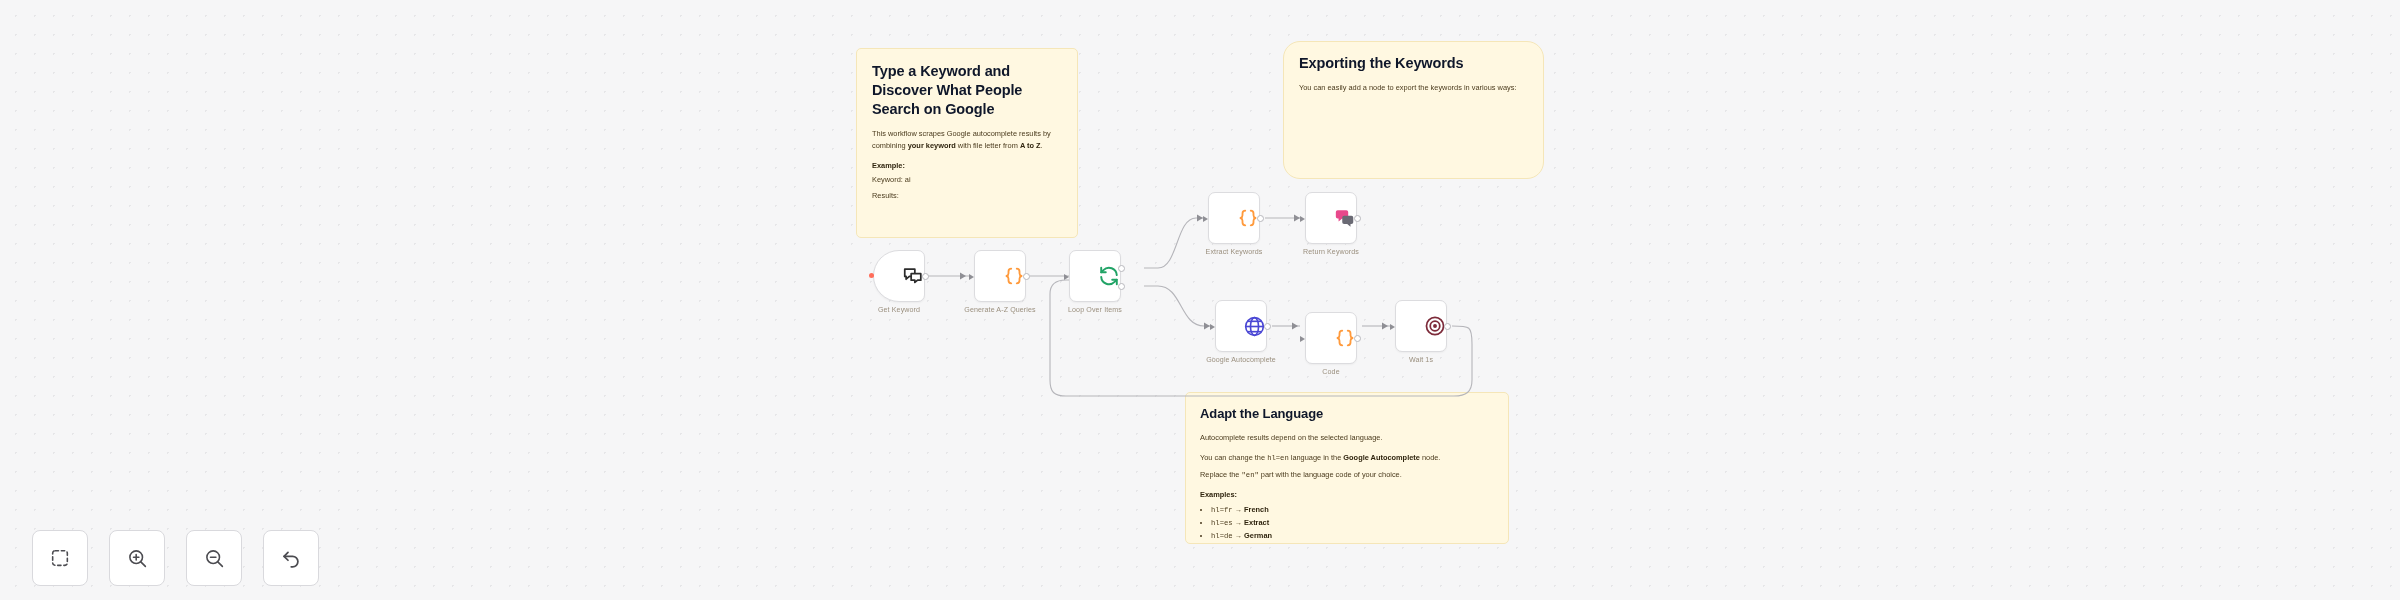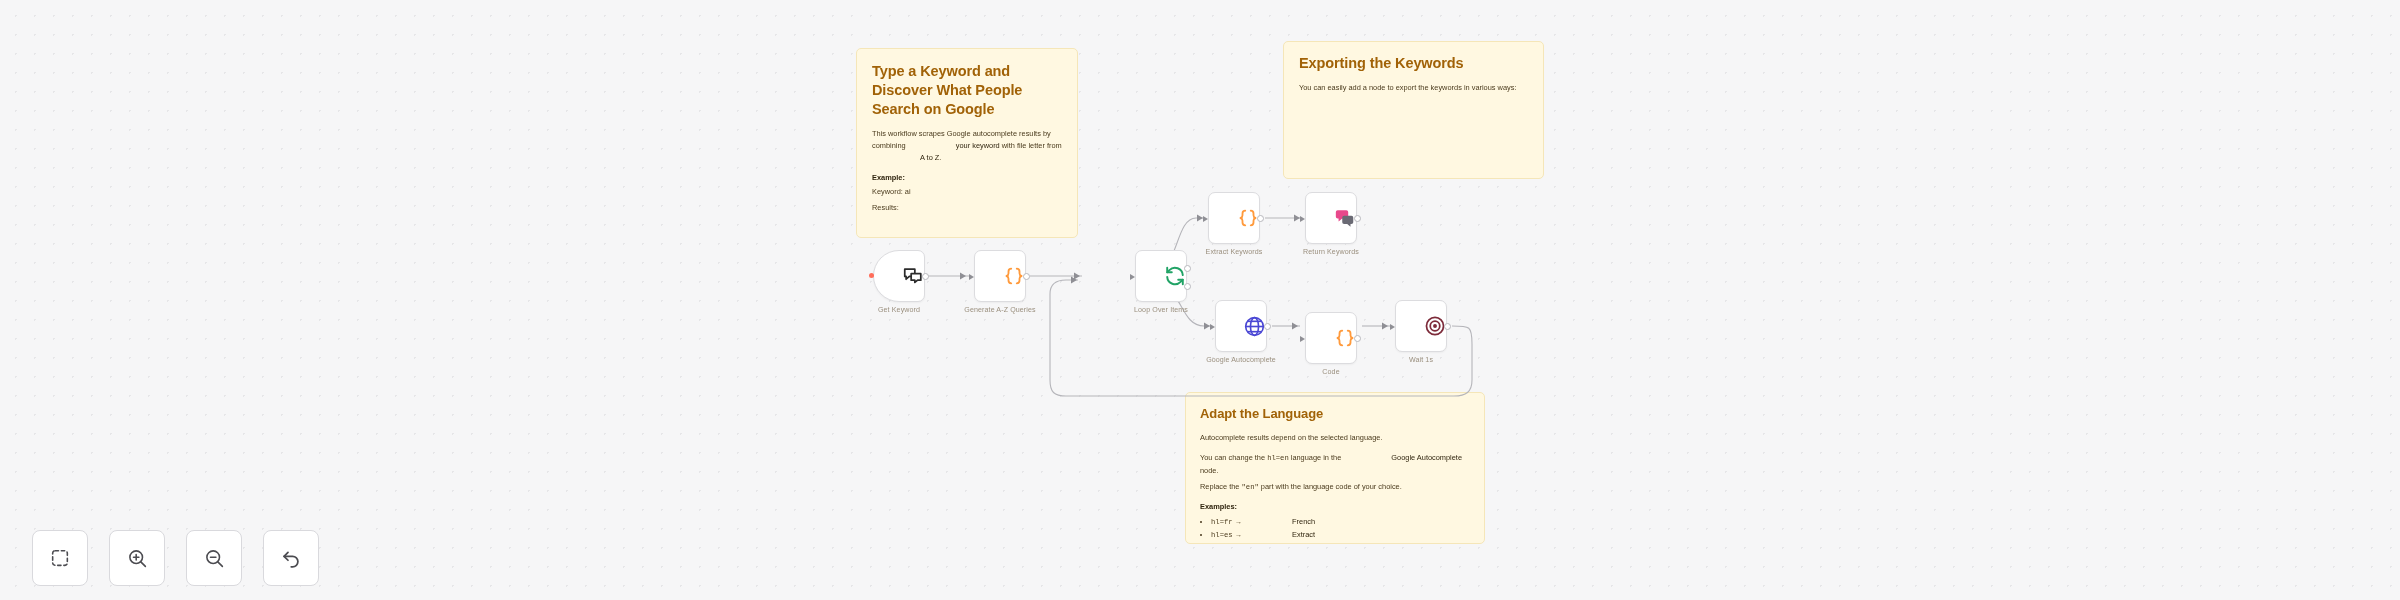--- a/index.html
+++ b/index.html
@@ -36,21 +36,21 @@
     box-sizing: border-box;
     color: #3c2f15;
     overflow: hidden;
   }
   .sticky h2 {
     margin: 0 0 9px 0;
     font-size: 14.5px;
     font-weight: 700;
     line-height: 1.32;
     letter-spacing: -0.1px;
-    color: #a16207;
+    color: #0f172a;
   }
   .sticky p {
     margin: 0 0 8px 0;
     font-size: 7.4px;
     line-height: 1.62;
     color: #4a3a1c;
   }
   .sticky p.tight { margin-bottom: 4px; }
   .sticky .lbl {
     font-size: 7.4px;
@@ -63,29 +63,29 @@
     margin: 3px 0 0 0;
     padding-left: 11px;
     list-style: disc;
   }
   .sticky ul li {
     font-size: 7.4px;
     line-height: 1.72;
     color: #4a3a1c;
     margin: 0;
   }
-  .sticky b { font-weight: 400; color: #30250f; margin-left: 48px; }
+  .sticky b { font-weight: 700; color: #30250f; }
   .sticky code {
     font-family: Liberation Mono, monospace;
     font-size: 7.2px;
   }
 
   #sticky-keyword { left: 856px; top: 48px; width: 222px; height: 190px; padding: 13px 15px; }
-  #sticky-export  { left: 1283px; top: 41px; width: 261px; height: 138px; padding: 12px 15px; }
-  #sticky-lang    { left: 1185px; top: 392px; width: 300px; height: 152px; padding: 12px 14px; }
+  #sticky-export  { left: 1283px; top: 41px; width: 261px; height: 138px; padding: 12px 15px; border-radius: 17px; }
+  #sticky-lang    { left: 1185px; top: 392px; width: 324px; height: 152px; padding: 12px 14px; }
   #sticky-lang h2 { font-size: 13px; margin-bottom: 10px; }
 
   
   .node {
     position: absolute;
     width: 52px;
     height: 52px;
     background: #ffffff;
     border: 1px solid #dcdcdf;
     border-radius: 7px;
@@ -245,21 +245,21 @@
       <svg width="22" height="22" viewBox="0 0 24 24" fill="none" stroke="#ff9a3c" stroke-width="2" stroke-linecap="round" stroke-linejoin="round">
         <path d="M9 4c-2.2 0-3 1-3 3v2c0 1.6-.8 2.6-2.2 3 1.4.4 2.2 1.4 2.2 3v2c0 2 .8 3 3 3"></path>
         <path d="M15 4c2.2 0 3 1 3 3v2c0 1.6.8 2.6 2.2 3-1.4.4-2.2 1.4-2.2 3v2c0 2-.8 3-3 3"></path>
       </svg>
     </span>
     <div class="port in" style="left:-6px; top:22.5px;"></div>
     <div class="port" style="left:48px; top:22px;"></div>
     <div class="node-label">Generate A-Z Queries</div>
   </div>
 
-  <div class="node" style="left:1135px; top:250px;">
+  <div class="node" style="left:1069px; top:250px;">
     <span>
       <svg width="22" height="22" viewBox="0 0 24 24" fill="none" stroke="#21a366" stroke-width="2.1" stroke-linecap="round" stroke-linejoin="round">
         <path d="M20.5 11a8.5 8.5 0 0 0-14.6-5.4L3.5 8"></path>
         <polyline points="3.5,3 3.5,8 8.5,8"></polyline>
         <path d="M3.5 13a8.5 8.5 0 0 0 14.6 5.4l2.4-2.4"></path>
         <polyline points="20.5,21 20.5,16 15.5,16"></polyline>
       </svg>
     </span>
     <div class="port in" style="left:-6px; top:22.5px;"></div>
     <div class="port" style="left:48px; top:14px;"></div>

